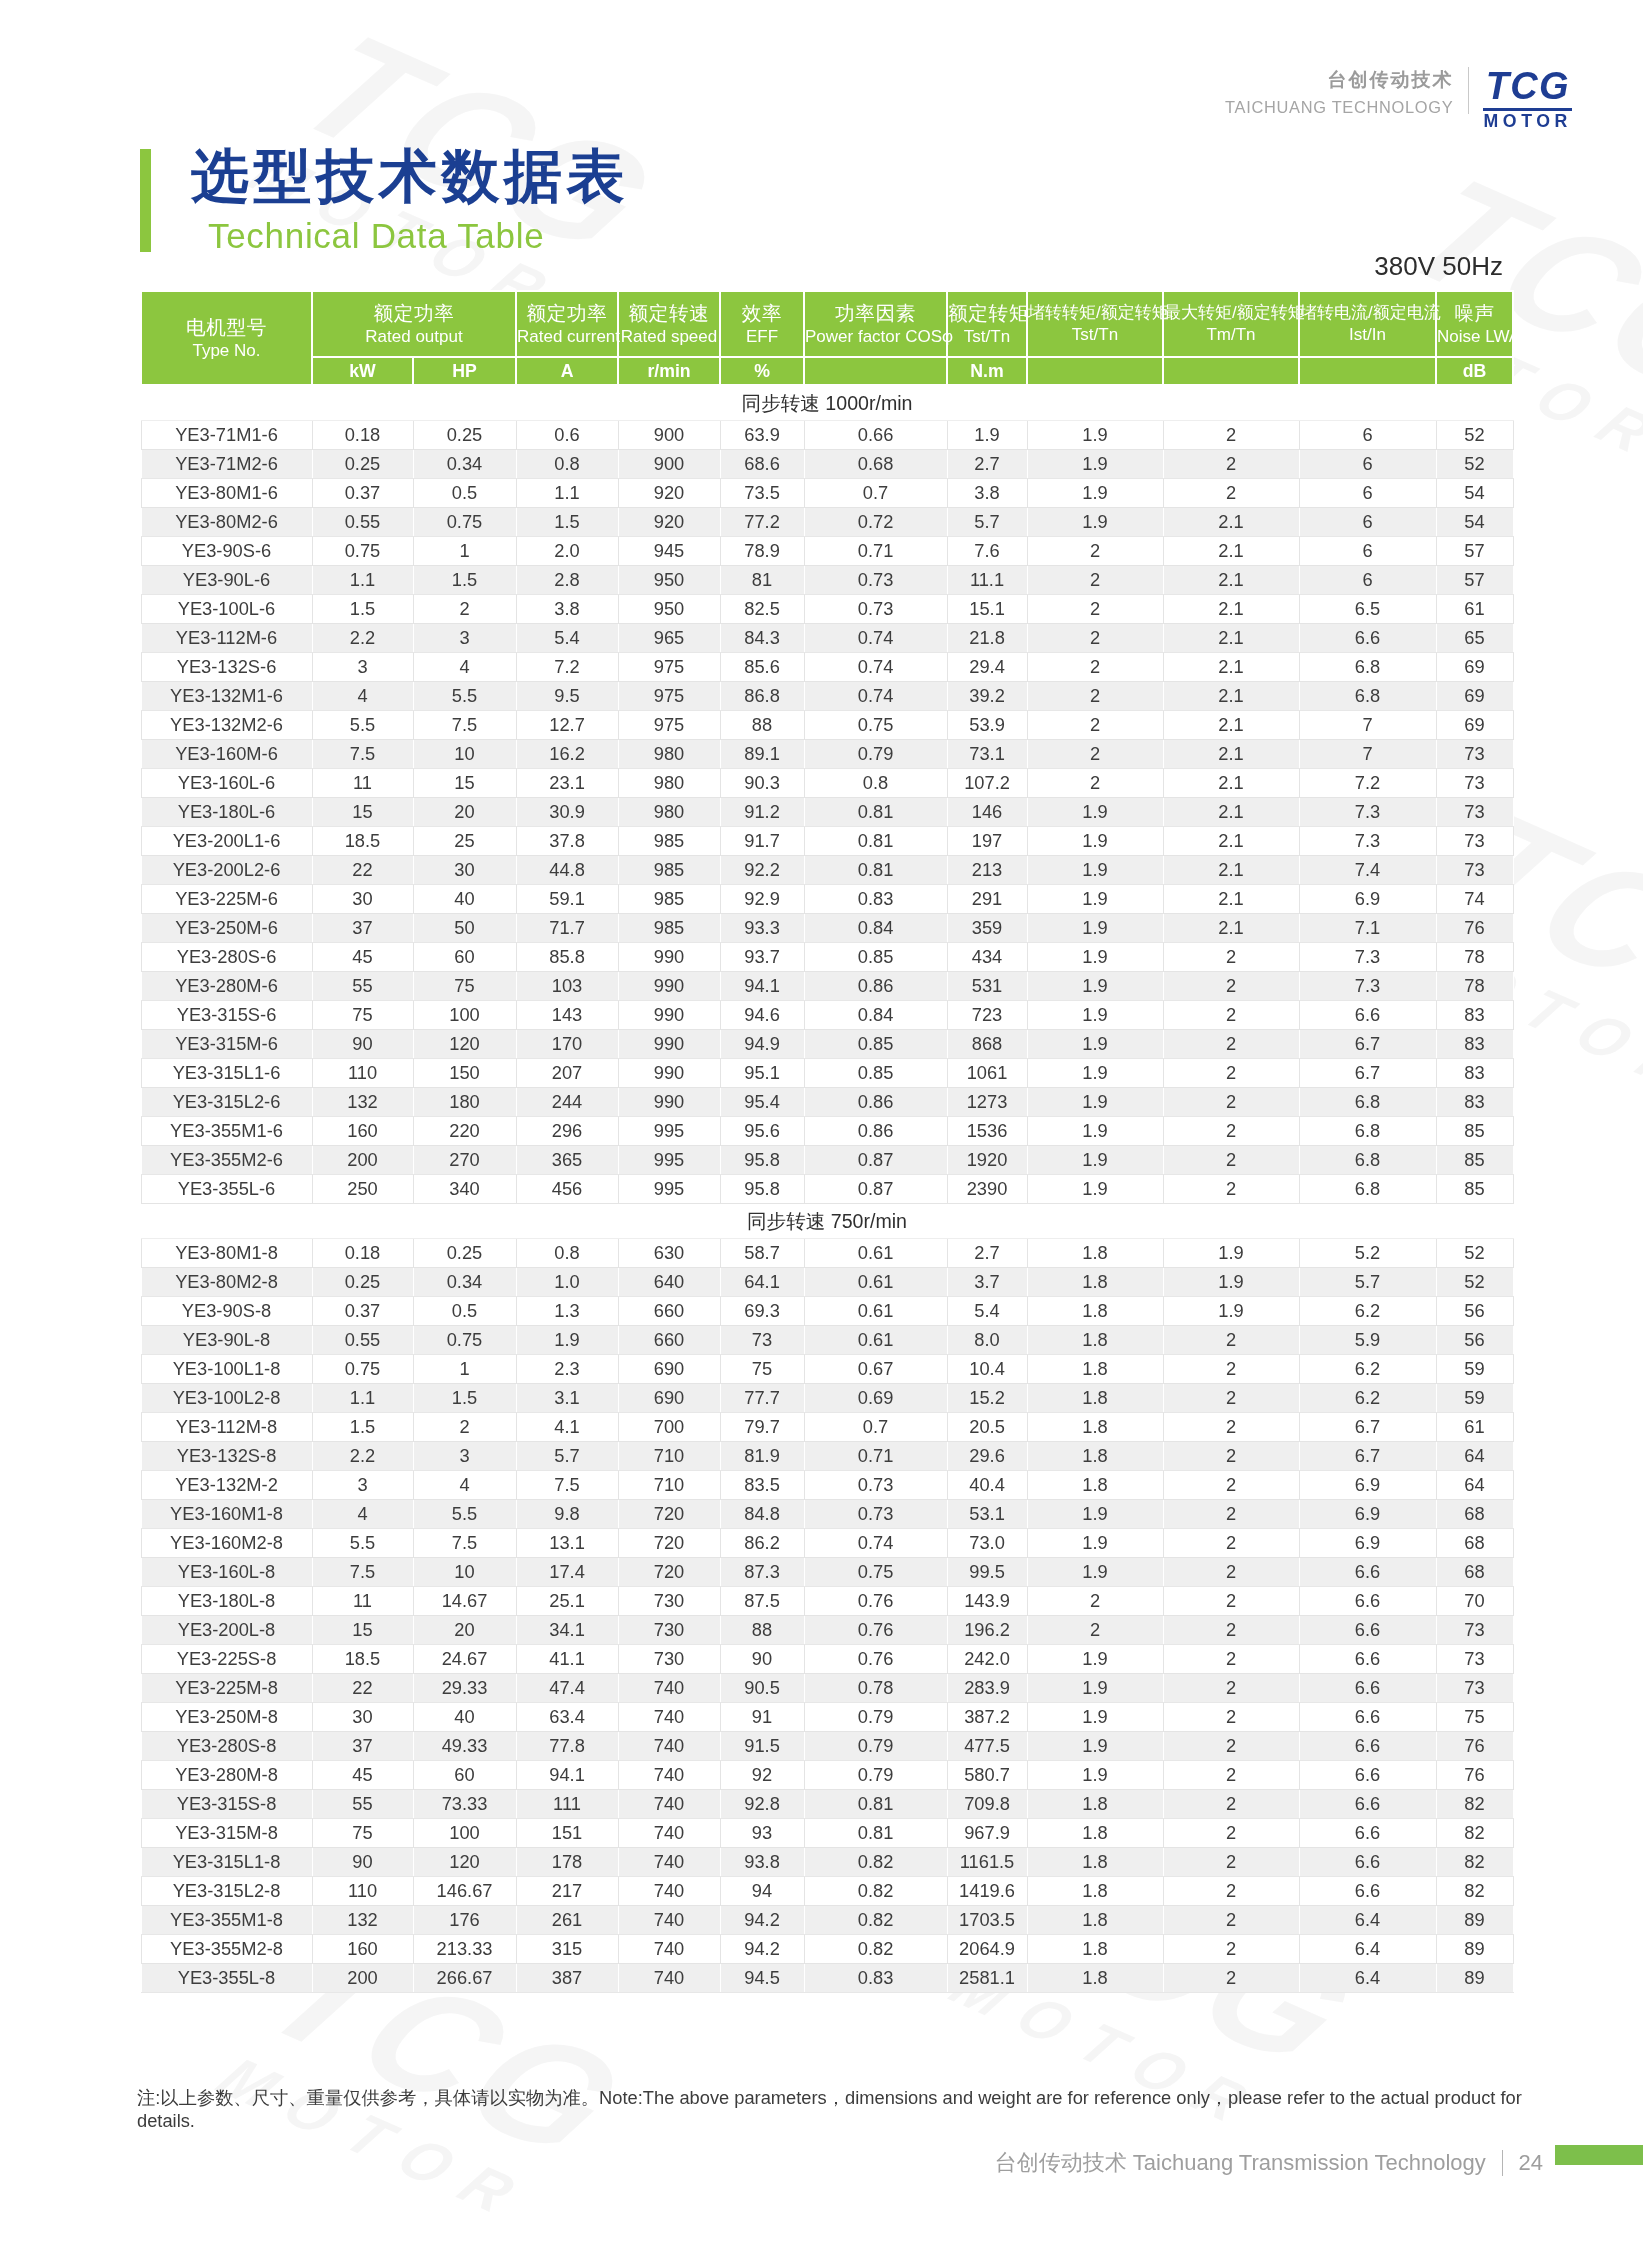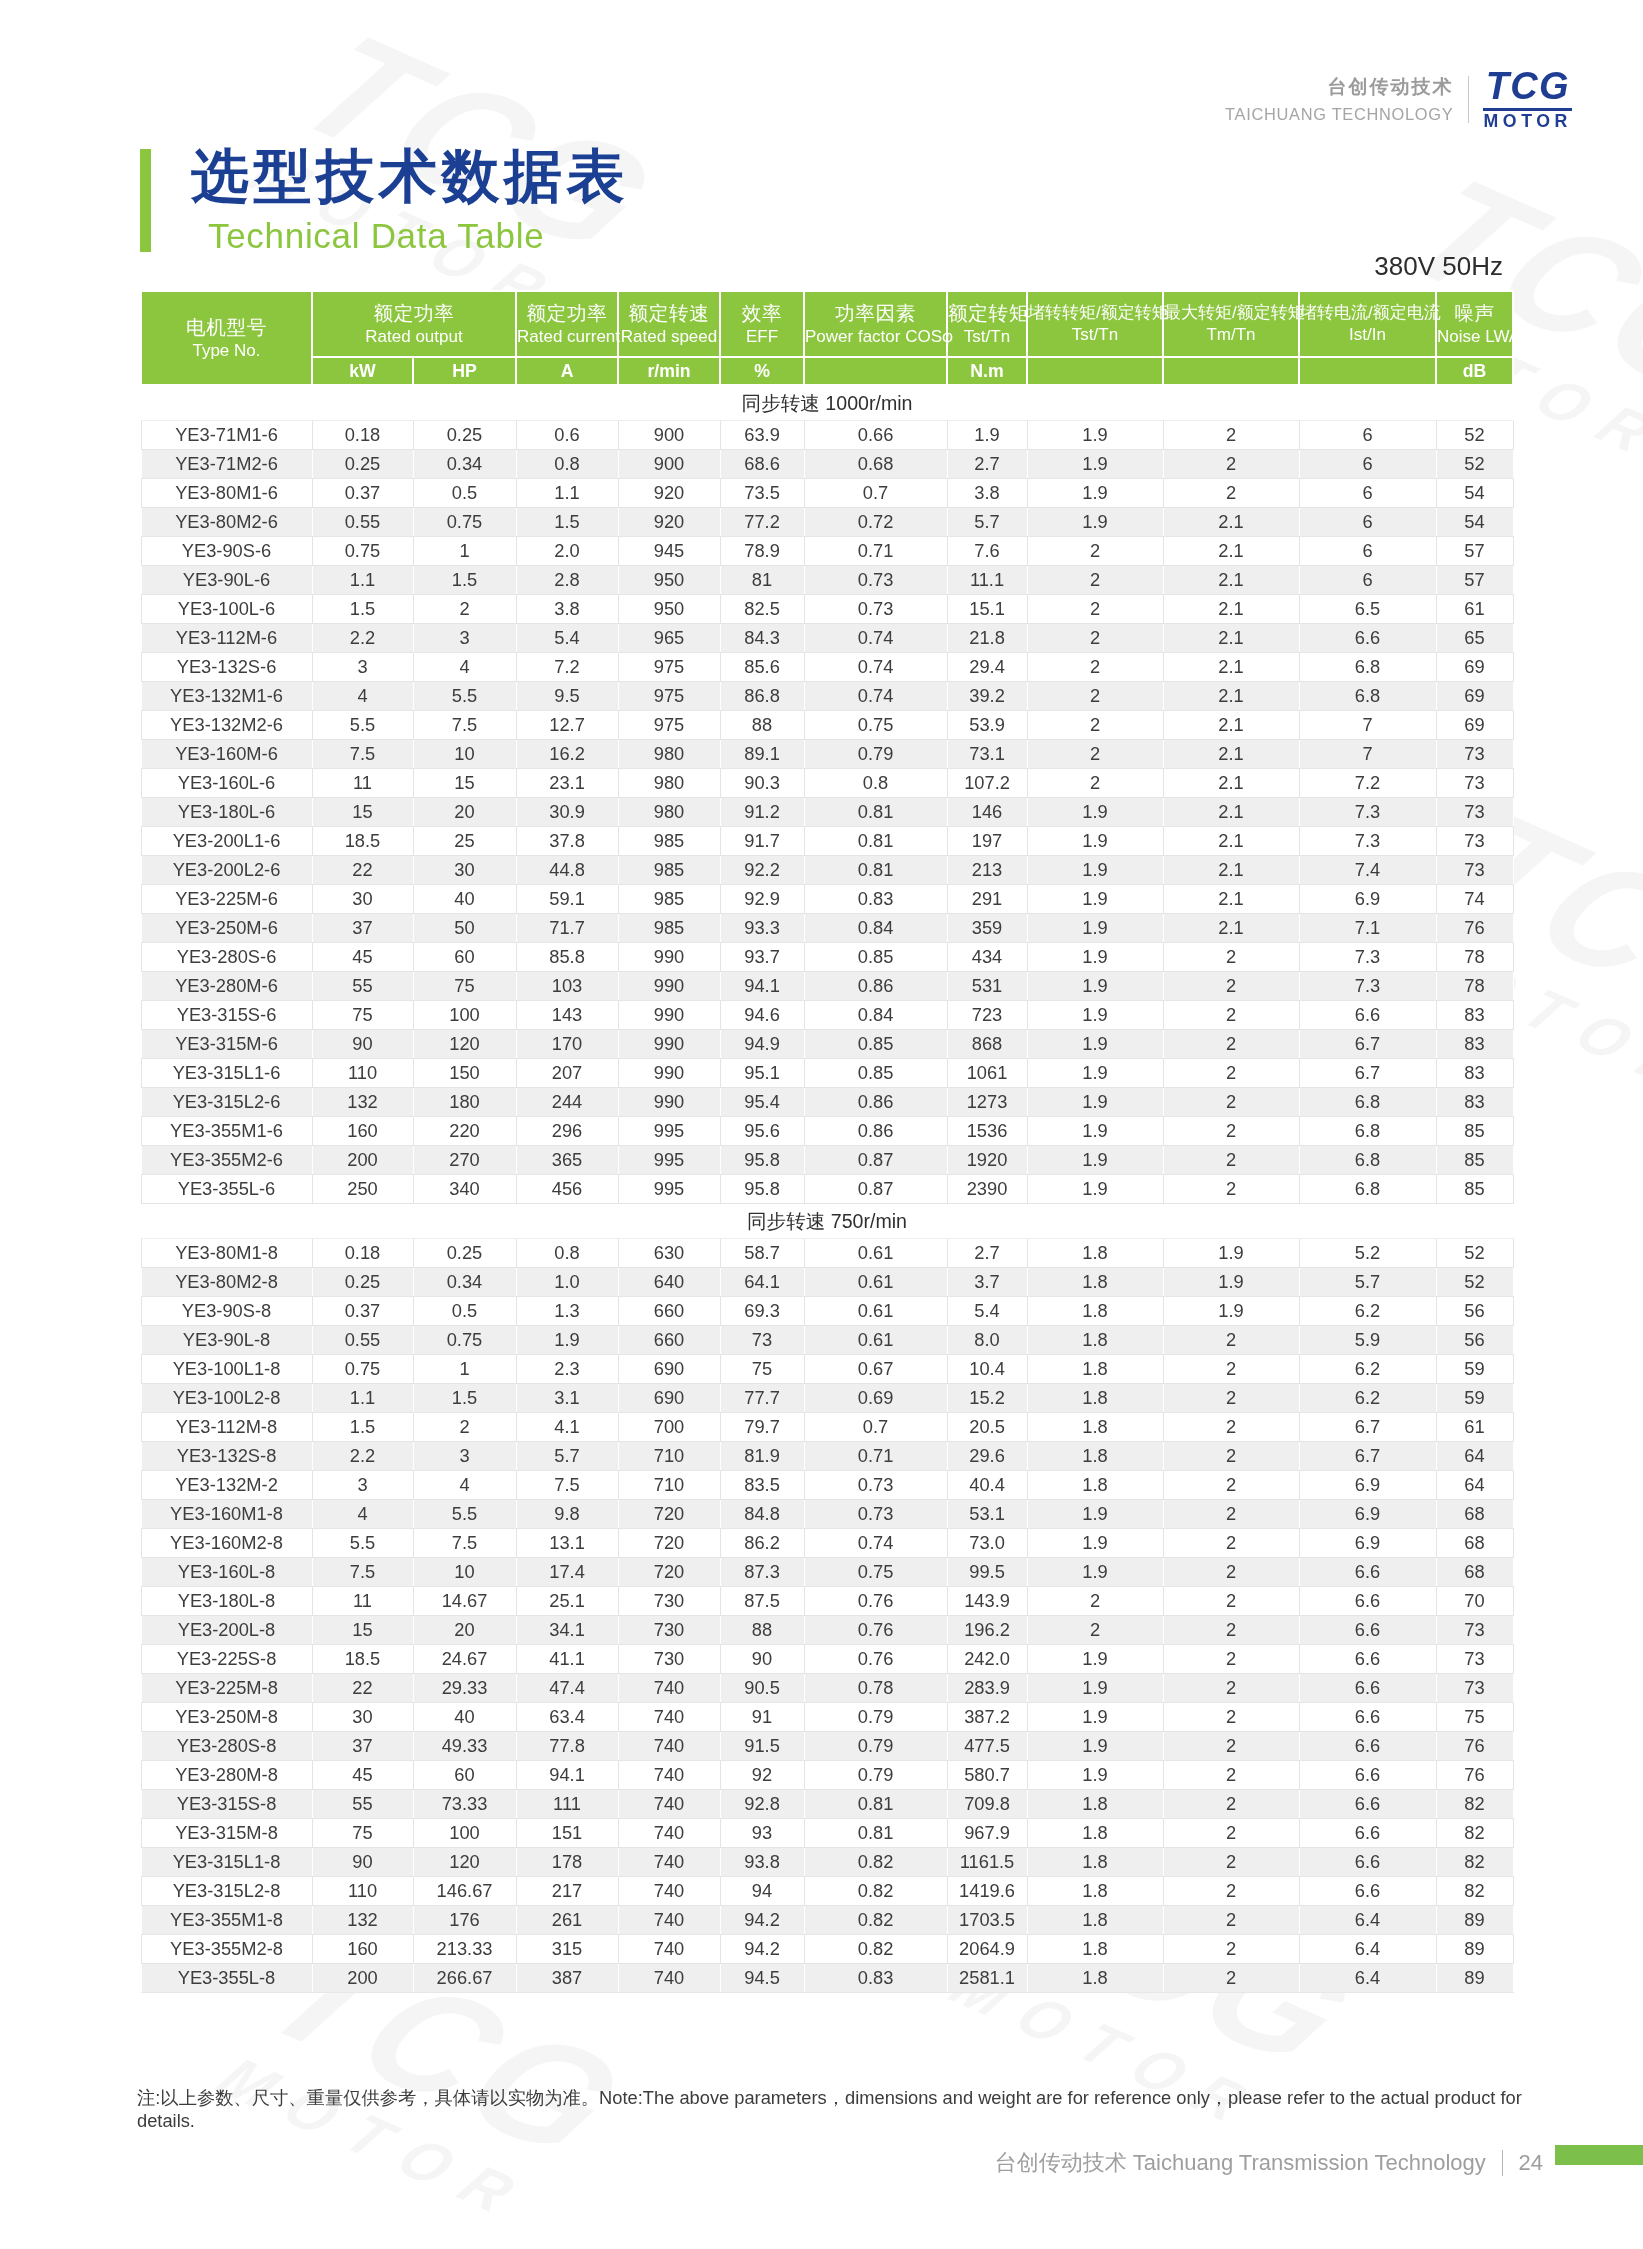--- a/index.html
+++ b/index.html
@@ -8,21 +8,21 @@
     background:#ffffff;
     font-family:"Liberation Sans","DejaVu Sans",sans-serif;
     -webkit-font-smoothing:antialiased;
   }
   
   .wm{position:absolute;opacity:0.04;color:#1a1a1a;font-style:italic;font-weight:900;
       transform:rotate(24deg) skewX(-14deg);text-align:center;pointer-events:none;z-index:0;}
   .wm .l1{display:block;font-size:154px;line-height:0.85;letter-spacing:6.5px;}
   .wm .l2{display:block;font-size:59px;letter-spacing:22px;margin-top:11.8px;}
   
-  .brand{position:absolute;top:67px;right:72px;display:flex;align-items:center;z-index:3;}
+  .brand{position:absolute;top:67px;right:72px;display:flex;z-index:3;}
   .brand-text{text-align:right;color:#9b9b9b;}
   .brand-cn{font-size:19px;font-weight:700;letter-spacing:2px;}
   .brand-en{font-size:16.4px;letter-spacing:0.7px;margin-top:5.2px;color:#a5a5a5;}
   .brand-divider{width:1.3px;height:47px;background:#c9c9c9;margin:0 14.4px;}
   .brand-logo{text-align:center;color:#1e3d93;}
   .logo-tcg{font-size:38px;font-weight:900;font-style:italic;letter-spacing:1.3px;line-height:1;}
   .logo-rule{height:2.6px;background:#1e3d93;margin:3.3px 0 2.6px 0;}
   .logo-motor{font-size:17.7px;font-weight:900;letter-spacing:4.6px;line-height:1;}
   
   .title-block{position:absolute;left:140px;top:145px;z-index:3;}

